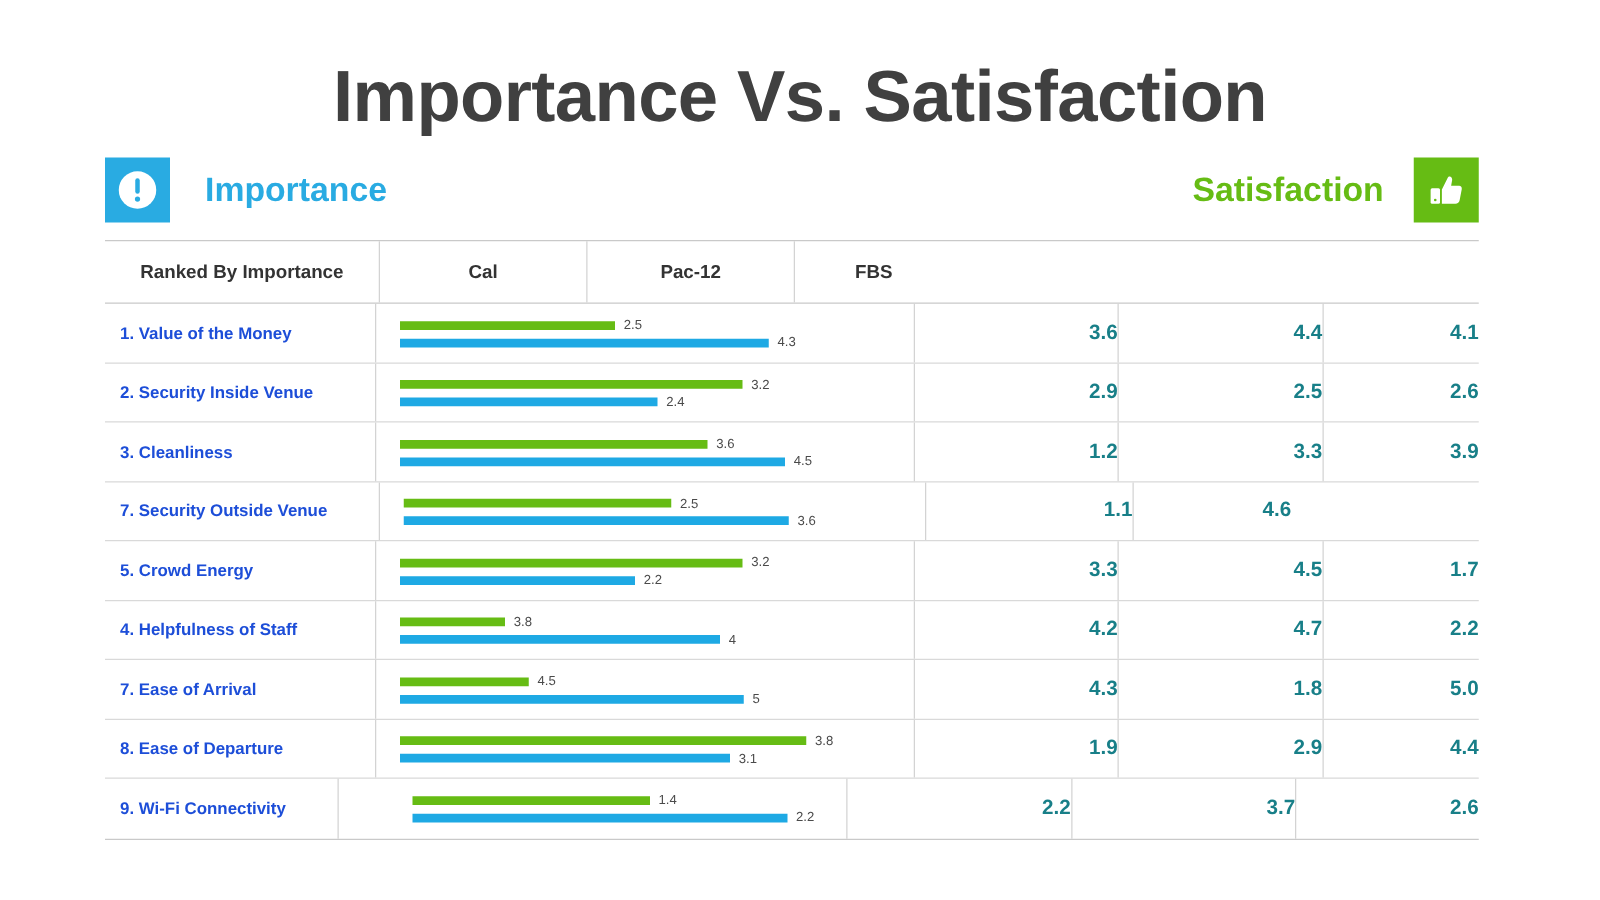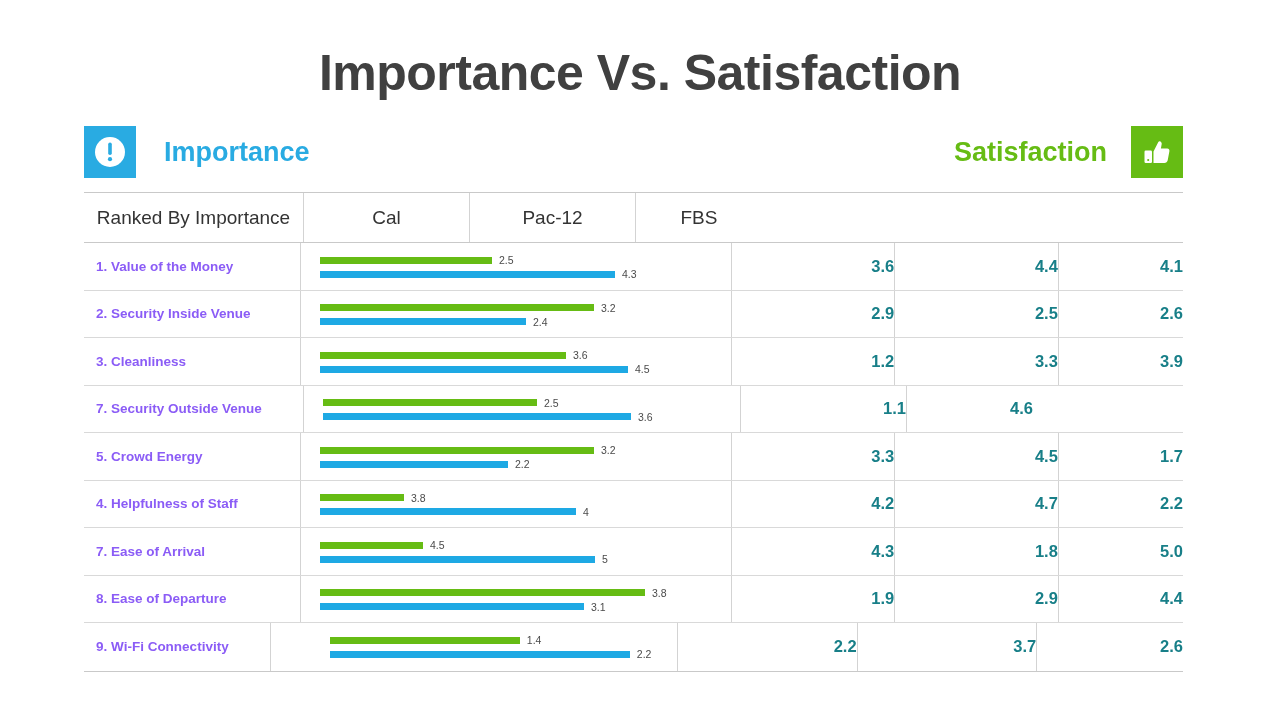--- a/index.html
+++ b/index.html
@@ -15,21 +15,21 @@
     position: relative;
   }
 
   
   .slide-title {
     position: absolute;
     top: 46px;
     left: 0;
     width: 1280px;
     text-align: center;
-    font-size: 50px;
+    font-size: 58px;
     font-weight: bold;
     color: #404040;
     letter-spacing: -0.5px;
     line-height: 1.1;
   }
 
   
   .legend-band {
     position: absolute;
     top: 126px;
@@ -100,36 +100,36 @@
   }
   .cell:last-child { border-right: none; }
 
   .col-rank  { width: 220px; padding-left: 12px; }
   .col-bars  { width: 437px; position: relative; }
   .col-num   { width: 166px; justify-content: flex-end; }
   .col-num.last { width: 126px; }
 
   
   .hdr-text {
-    font-size: 19px;
-    font-weight: normal;
+    font-size: 15px;
+    font-weight: bold;
     color: #333333;
     width: 100%;
     text-align: center;
   }
   .col-rank .hdr-text { text-align: center; padding-right: 12px; }
   .hdr-imp { color: #29abe2; }
   .hdr-amp { color: #333333; }
   .hdr-sat { color: #66bc14; }
 
   
   .rank-label {
     font-size: 13.5px;
     font-weight: bold;
-    color: #8b5cf6;
+    color: #1d4ed8;
     white-space: nowrap;
   }
 
   
   .num-val {
     font-size: 16.5px;
     font-weight: bold;
     color: #187f88;
   }
 

